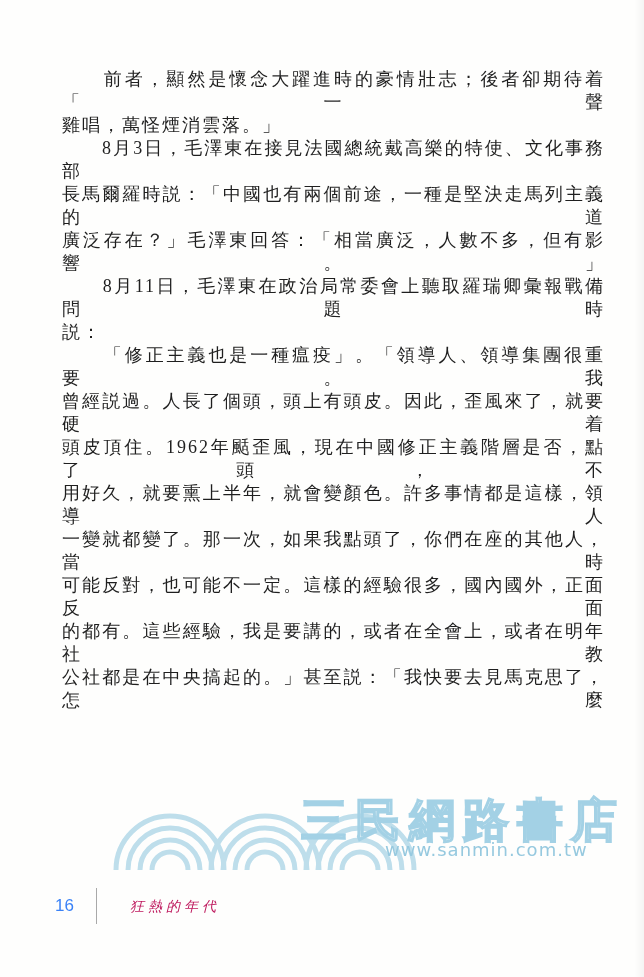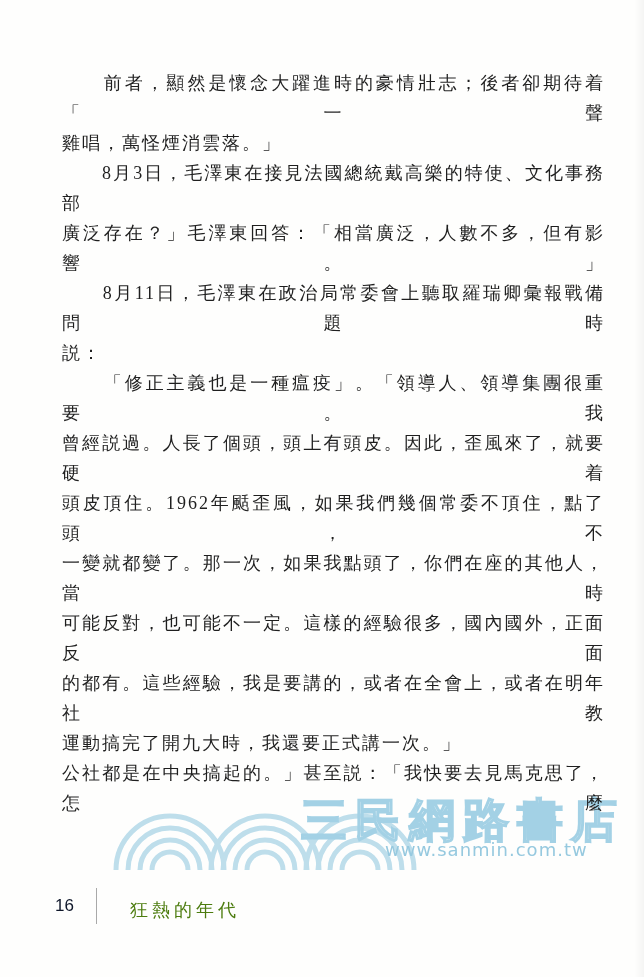--- a/index.html
+++ b/index.html
@@ -22,21 +22,21 @@
   }
   .body-text {
     position: absolute;
     top: 68px;
     left: 62px;
     width: 543px;
     z-index: 2;
     font-size: 18px;
   }
   .line {
-    line-height: 30px;
+    line-height: 23px;
     letter-spacing: 2px;
     text-align: justify;
     text-align-last: justify;
     text-justify: inter-character;
     white-space: pre-wrap;
   }
   .line.short {
     text-align-last: left;
   }
   .watermark {
@@ -53,37 +53,38 @@
     width: 100%;
     height: 40px;
     z-index: 2;
   }
   .page-number {
     position: absolute;
     left: 55px;
     top: 8px;
     font-family: "Liberation Sans", sans-serif;
     font-size: 17px;
-    color: #0f172a;
+    color: #3b82f6;
   }
   .footer-divider {
     position: absolute;
     left: 96px;
     top: 0;
     width: 1px;
     height: 36px;
     background: #a9a9a9;
   }
   .book-title {
     position: absolute;
     left: 130px;
     top: 10px;
-    font-size: 18px;
+    font-size: 14px;
     letter-spacing: 4px;
-    color: #4d7c0f;
+    color: #be185d;
+    font-style: italic;
   }
 </style>
 </head>
 <body>
 
 <div class="page">
 
   <div class="watermark">
     <svg width="545" height="92" viewBox="0 0 545 92">
 
@@ -106,30 +107,31 @@
 
       <text x="290" y="76" font-size="18" letter-spacing="1" font-family="DejaVu Sans, sans-serif" fill="#96c9df">www.sanmin.com.tw</text>
     </svg>
   </div>
 
   <div class="body-text">
     <div>
         <div class="line">　　前者，顯然是懷念大躍進時的豪情壯志；後者卻期待着「一聲</div>
         <div class="line short">雞唱，萬怪煙消雲落。」</div>
         <div class="line">　　8月3日，毛澤東在接見法國總統戴高樂的特使、文化事務部</div>
+        <div class="line">長馬爾羅時説：「中國也有兩個前途，一種是堅決走馬列主義的道</div>
         <div class="line">廣泛存在？」毛澤東回答：「相當廣泛，人數不多，但有影響。」</div>
         <div class="line">　　8月11日，毛澤東在政治局常委會上聽取羅瑞卿彙報戰備問題時</div>
         <div class="line short">説：</div>
         <div class="line">　　「修正主義也是一種瘟疫」。「領導人、領導集團很重要。我</div>
         <div class="line">曾經説過。人長了個頭，頭上有頭皮。因此，歪風來了，就要硬着</div>
-        <div class="line">頭皮頂住。1962年颳歪風，如果我們幾個常委不頂住，點了頭，不</div>
+        <div class="line">頭皮頂住。1962年颳歪風，現在中國修正主義階層是否，點了頭，不</div>
+        <div class="line">用好久，就要熏上半年，就會變顏色。許多事情都是這樣，領導人</div>
         <div class="line">一變就都變了。那一次，如果我點頭了，你們在座的其他人，當時</div>
         <div class="line">可能反對，也可能不一定。這樣的經驗很多，國內國外，正面反面</div>
         <div class="line">的都有。這些經驗，我是要講的，或者在全會上，或者在明年社教</div>
-        <div class="line short">運動搞完了開九大時，我還要正式講一次。」</div>
         <div class="line">公社都是在中央搞起的。」甚至説：「我快要去見馬克思了，怎麼</div>
       </div>
 
   </div>
 
   <div class="footer">
     <span class="page-number">16</span>
     <span class="footer-divider"></span>
     <span class="book-title">狂熱的年代</span>
   </div>

